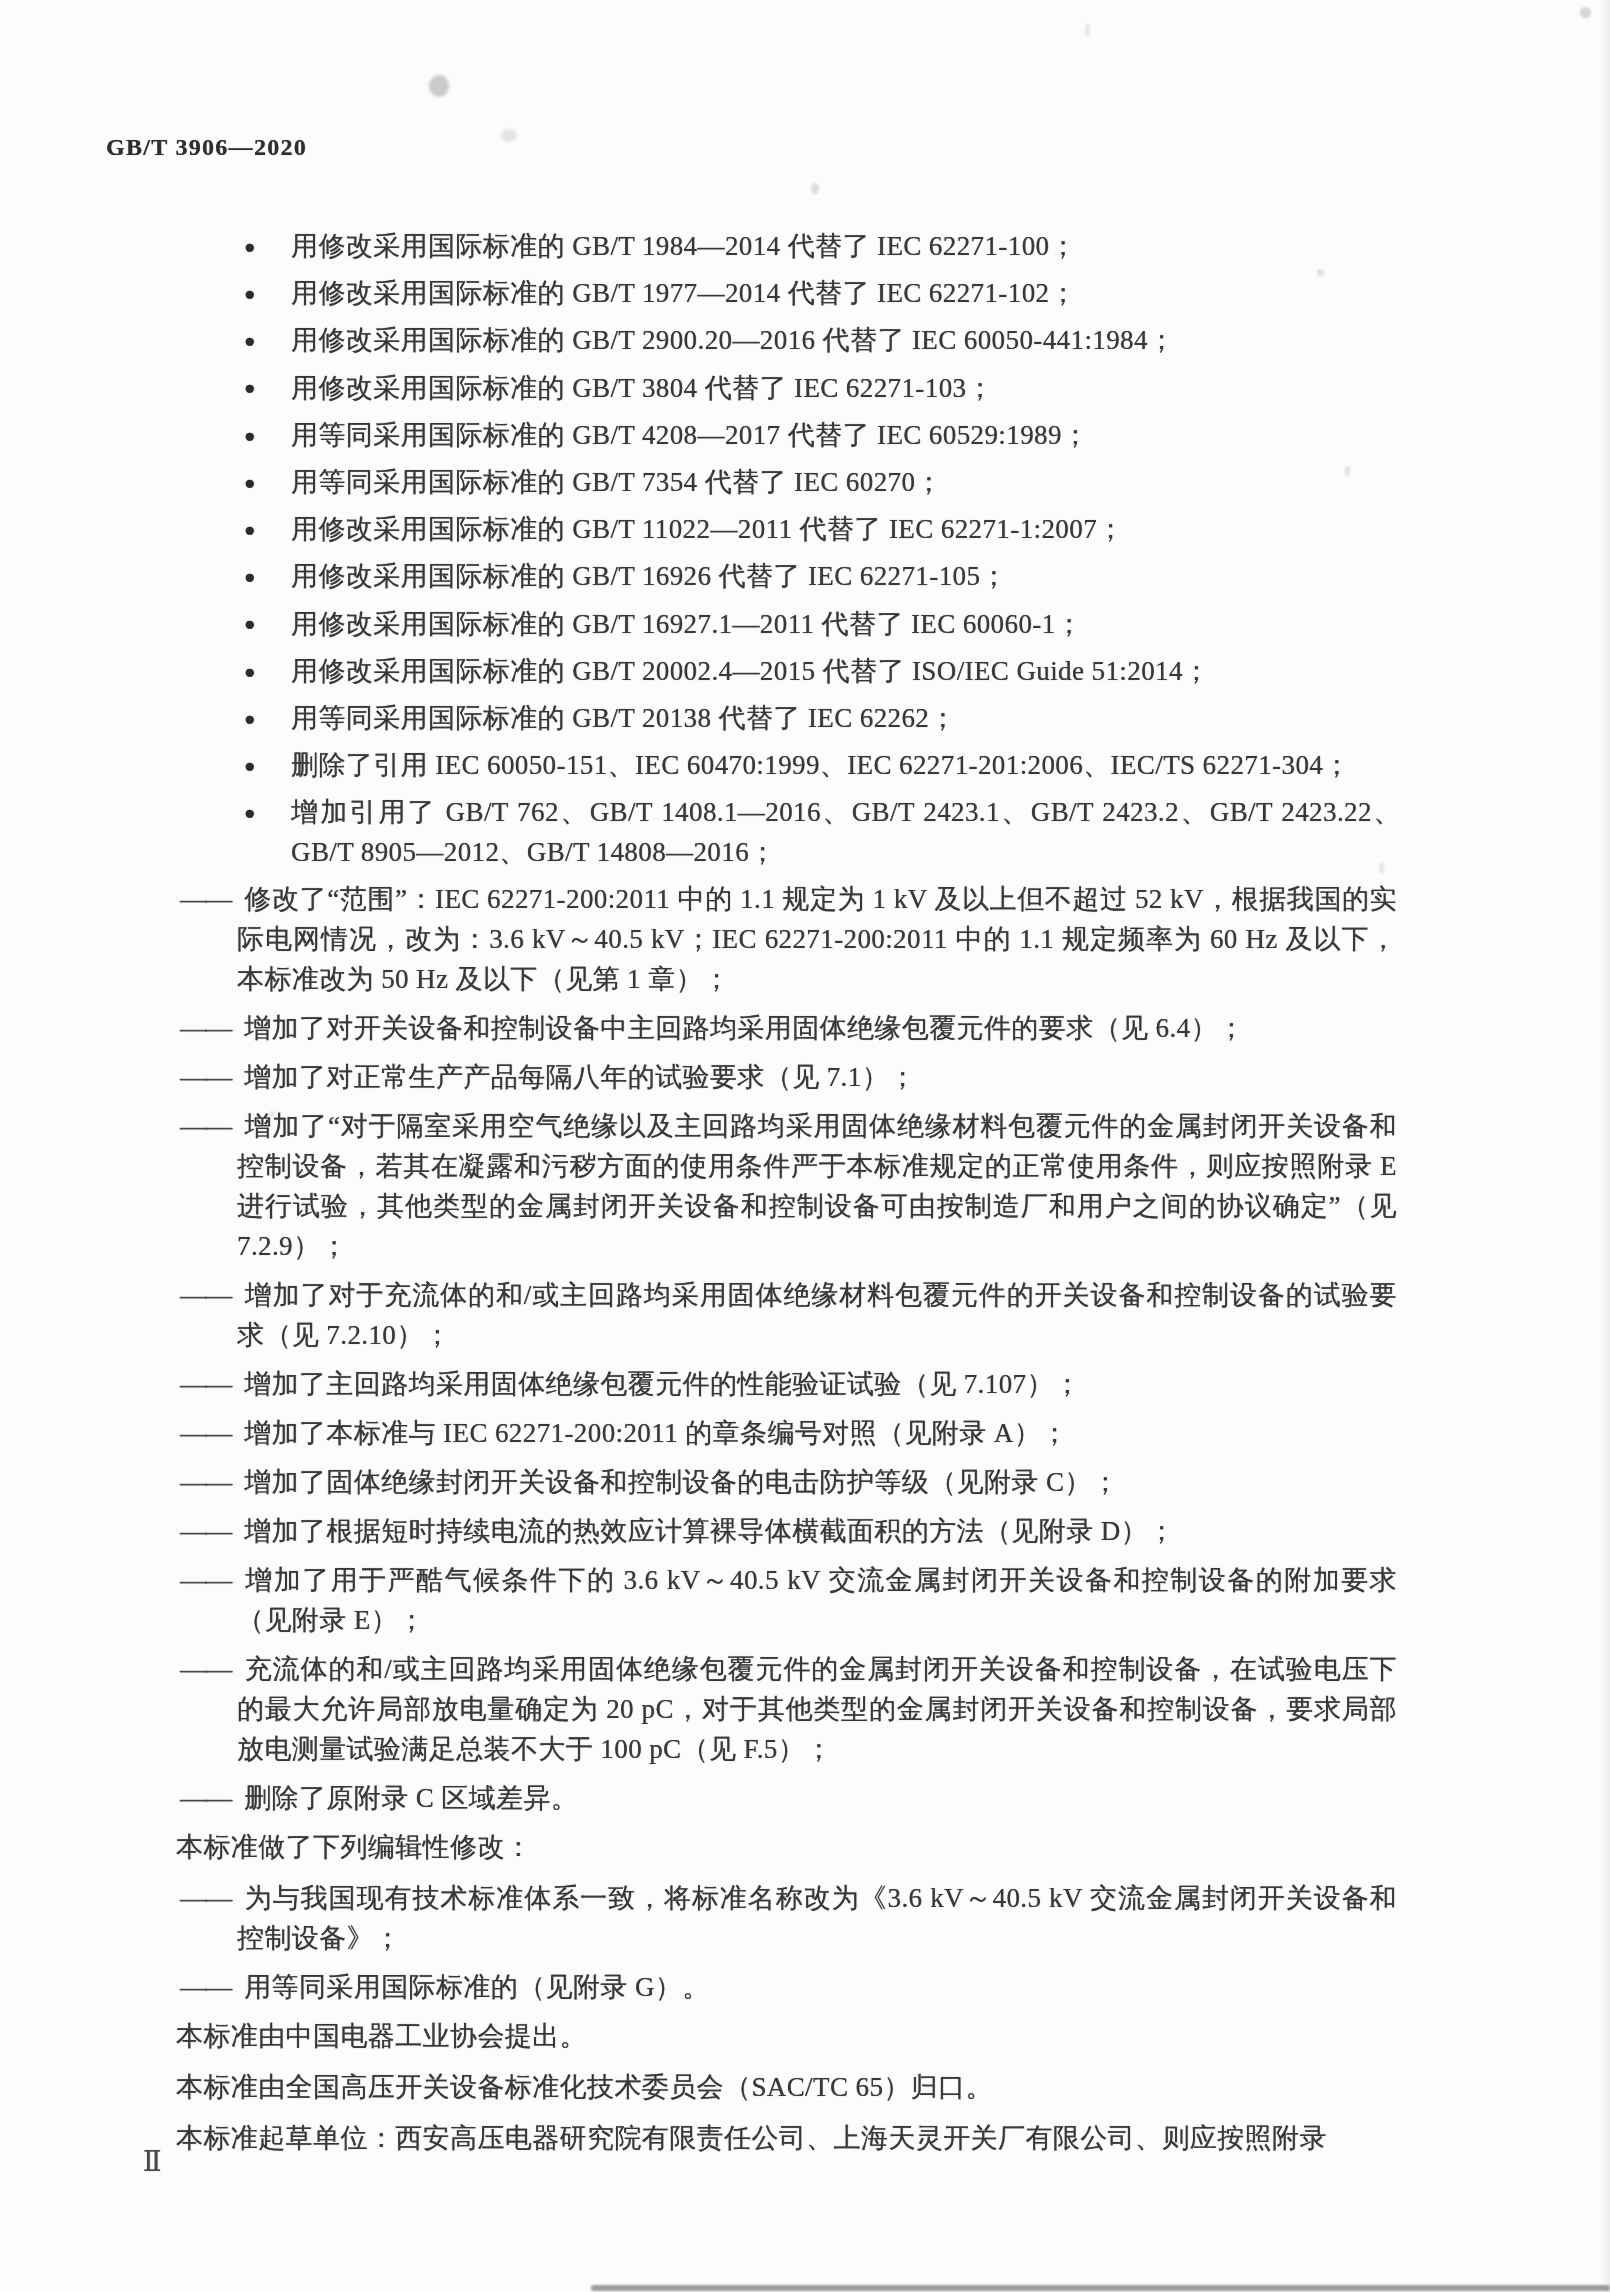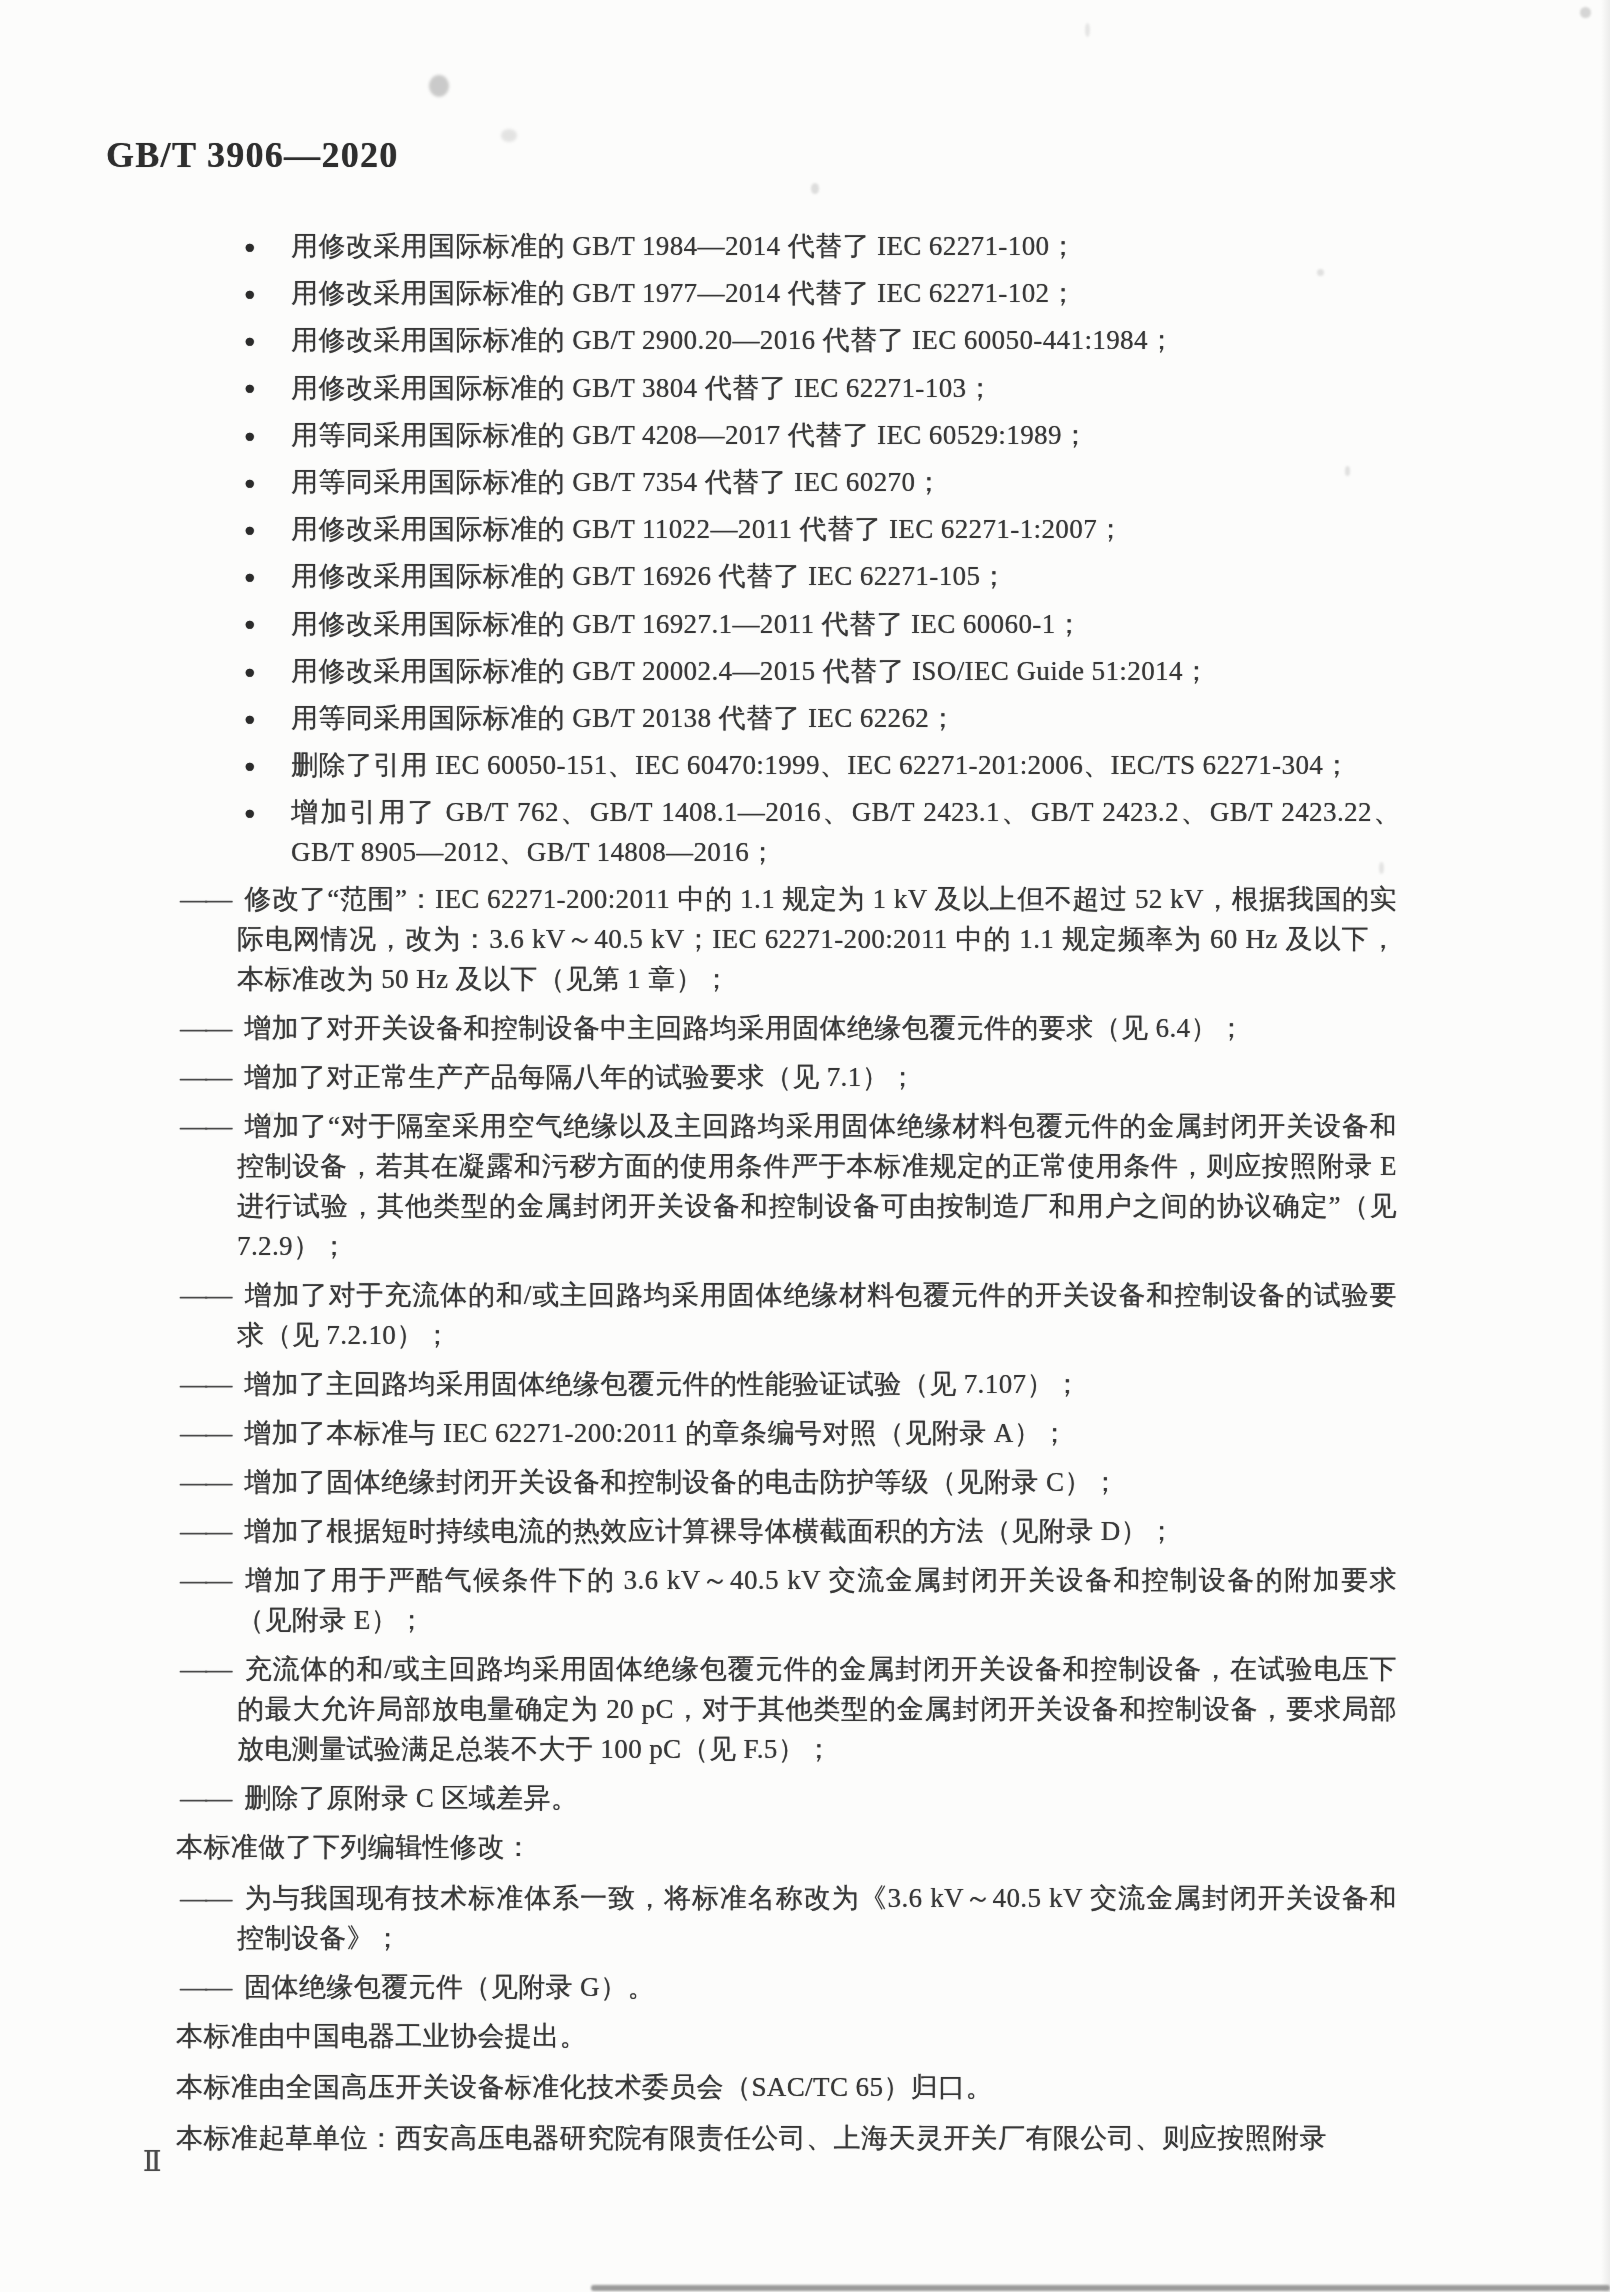--- a/index.html
+++ b/index.html
@@ -9,21 +9,21 @@
     background:#fcfcfb;
     font-family:"Liberation Serif","DejaVu Serif",serif;
     color:#383838;
     overflow:hidden;
   }
   .scan-text{
     text-shadow:0 0 0.9px rgba(55,55,55,.65), 0.4px 0.4px 0 rgba(80,80,80,.25);
   }
   .page-header{
     position:absolute;left:106px;top:134px;
-    font-size:36px;font-weight:bold;letter-spacing:1.3px;color:#2e2e2e;
+    font-size:24px;font-weight:bold;letter-spacing:1.3px;color:#2e2e2e;
   }
   .content{
     position:absolute;left:176px;top:226px;width:1225px;
     font-size:27px;line-height:40px;letter-spacing:0.4px;
     text-align:justify;
   }
   .bullet-list{margin:0 0 5.4px 0;padding:0;list-style:none;}
   .bullet-item{position:relative;padding-left:115px;margin-bottom:7.2px;}
   .bullet-marker{
     position:absolute;left:68px;top:0.9px;
@@ -204,21 +204,21 @@
 
   <ul class="dash-list scan-text">
 
       <li class="dash-item">
         <span class="dash-marker">——</span>
         <span>为与我国现有技术标准体系一致，将标准名称改为《3.6 kV～40.5 kV 交流金属封闭开关设备和控制设备》；</span>
       </li>
 
       <li class="dash-item">
         <span class="dash-marker">——</span>
-        <span>固体绝缘包覆元件（见附录 G）。</span>
+        <span>用等同采用国际标准的（见附录 G）。</span>
       </li>
     </ul>
 
   <div class="scan-text">
 
       <p class="paragraph">本标准由中国电器工业协会提出。</p>
 
       <p class="paragraph">本标准由全国高压开关设备标准化技术委员会（SAC/TC 65）归口。</p>
 
       <p class="paragraph">本标准起草单位：西安高压电器研究院有限责任公司、上海天灵开关厂有限公司、则应按照附录</p>

